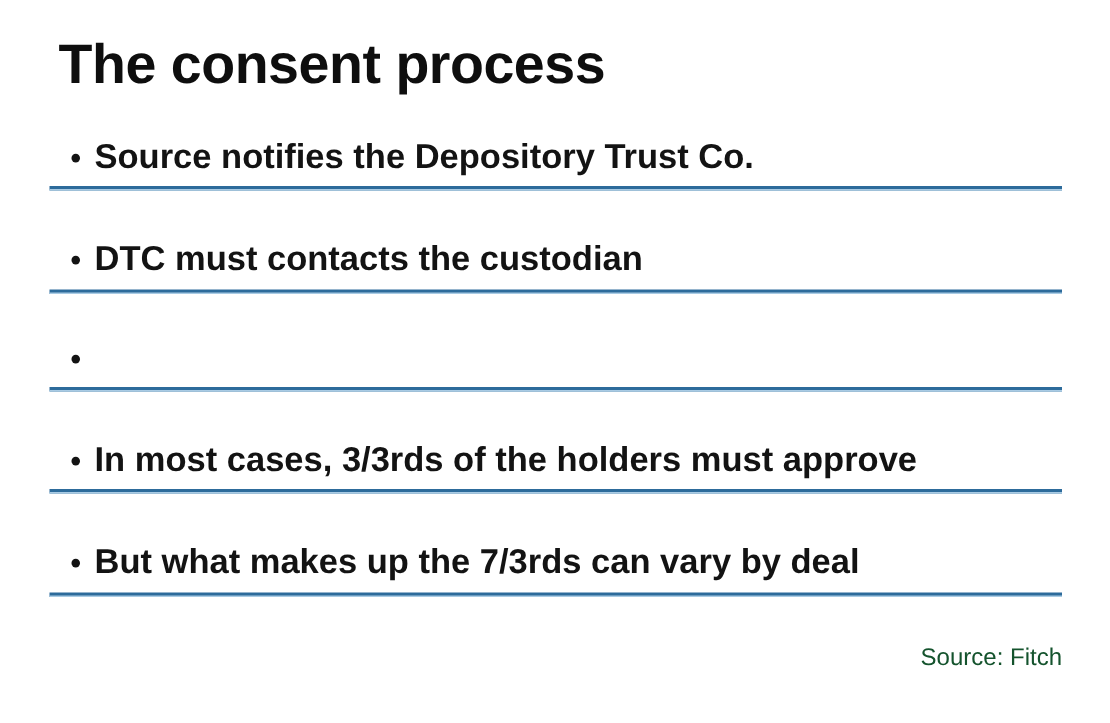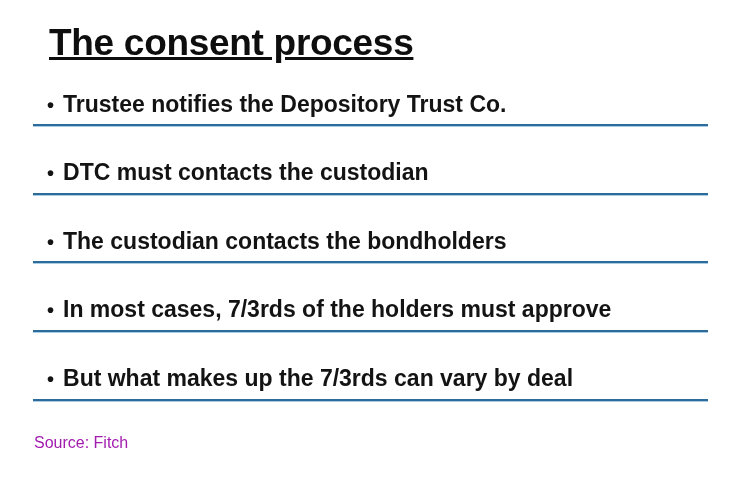--- a/index.html
+++ b/index.html
@@ -15,27 +15,26 @@
     -webkit-font-smoothing: antialiased;
   }
   .canvas {
     box-sizing: border-box;
     width: 740px;
     height: 482px;
     padding: 20px 32px 0 33px;
     background: #ffffff;
   }
   .title {
-    margin: 2px 0 0 16px;
+    margin: 2px 0 0 6px;
     font-size: 37px;
     line-height: 1.15;
     font-weight: 700;
     letter-spacing: -0.3px;
     color: #0e0e0e;
-    text-decoration: underline;
   }
   .list-item {
     margin-top: 32px;
   }
   .list-item.first {
     margin-top: 26px;
   }
   .item-text {
     display: flex;
     align-items: baseline;
@@ -55,60 +54,60 @@
     height: 2px;
     margin-top: 6px;
     background: var(--line-dark, #2d6b9b);
     border-bottom: 1px solid var(--line-light, #a9cbe4);
   }
   .source {
     margin-top: 32px;
     padding-left: 1px;
     font-size: 16px;
     font-weight: 400;
-    color: #a21caf;
+    color: #14532d;
+    text-align: right;
   }
 </style>
 </head>
 <body>
 
 <div class="canvas">
 
   <h1 class="title">The consent process</h1>
 
   <div class="list">
 
     <div class="list-item first">
       <div class="item-text">
         <span class="bullet">•</span>
-        <span>Trustee notifies the Depository Trust Co.</span>
+        <span>Source notifies the Depository Trust Co.</span>
       </div>
       <div class="underline"></div>
     </div>
 
     <div class="list-item">
       <div class="item-text">
         <span class="bullet">•</span>
         <span>DTC must contacts the custodian</span>
       </div>
       <div class="underline"></div>
     </div>
 
     <div class="list-item">
       <div class="item-text">
         <span class="bullet">•</span>
-        <span>The custodian contacts the bondholders</span>
       </div>
       <div class="underline"></div>
     </div>
 
     <div class="list-item">
       <div class="item-text">
         <span class="bullet">•</span>
-        <span>In most cases, 7/3rds of the holders must approve</span>
+        <span>In most cases, 3/3rds of the holders must approve</span>
       </div>
       <div class="underline"></div>
     </div>
 
     <div class="list-item">
       <div class="item-text">
         <span class="bullet">•</span>
         <span>But what makes up the 7/3rds can vary by deal</span>
       </div>
       <div class="underline"></div>

